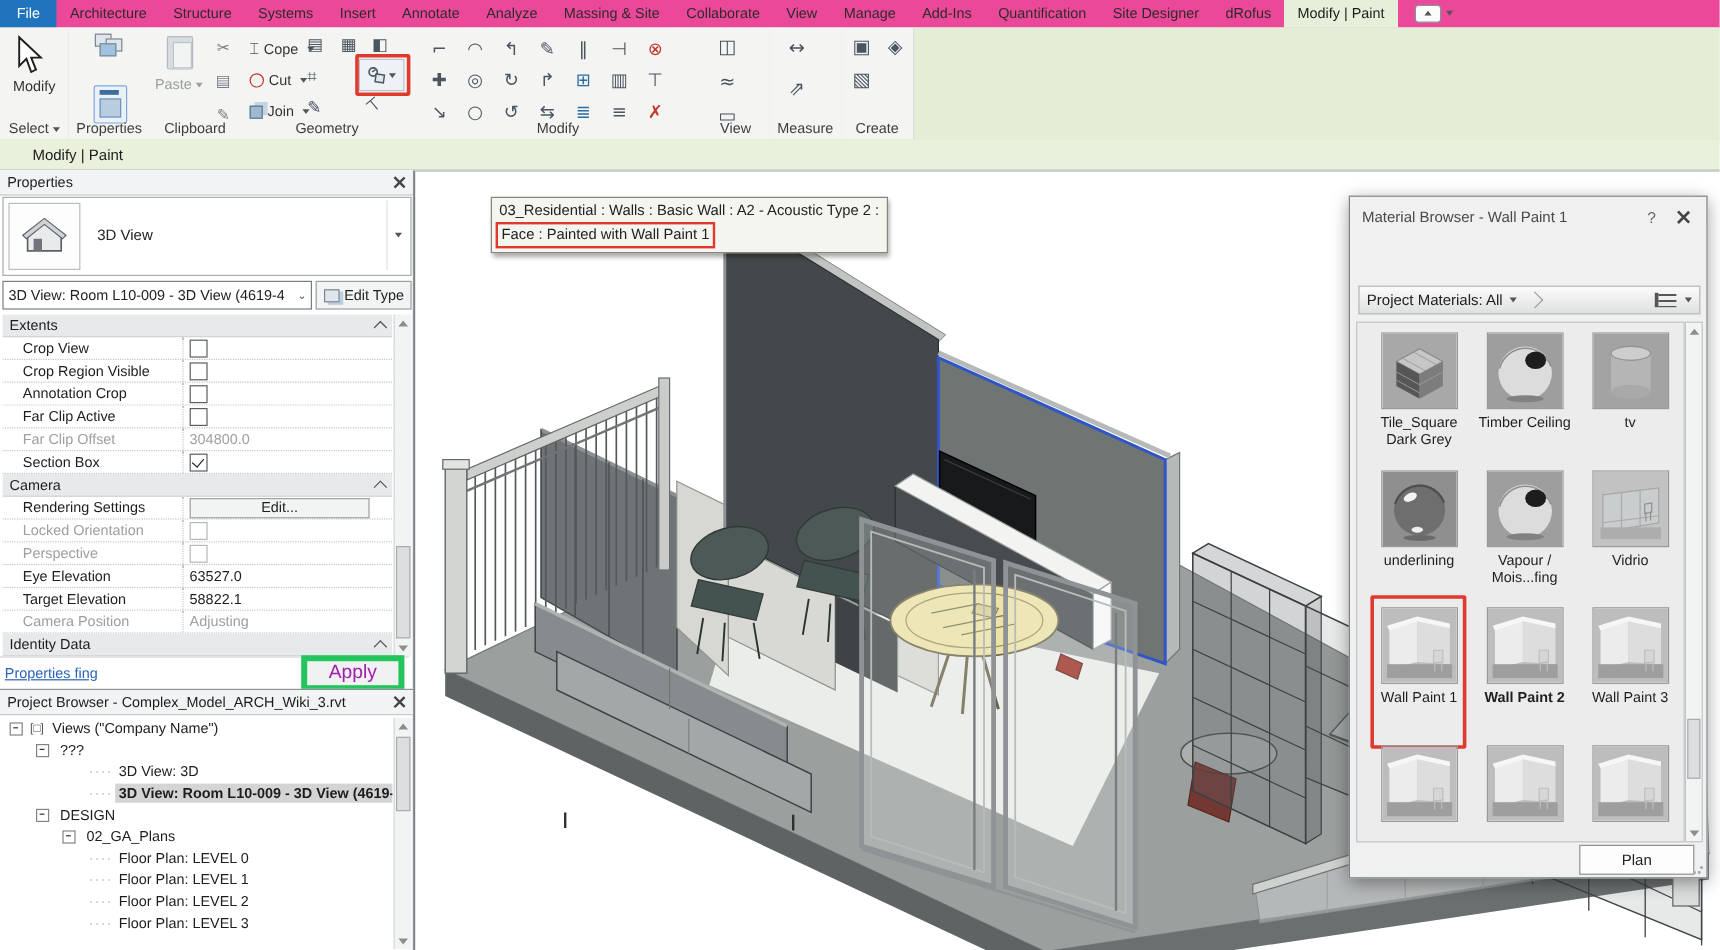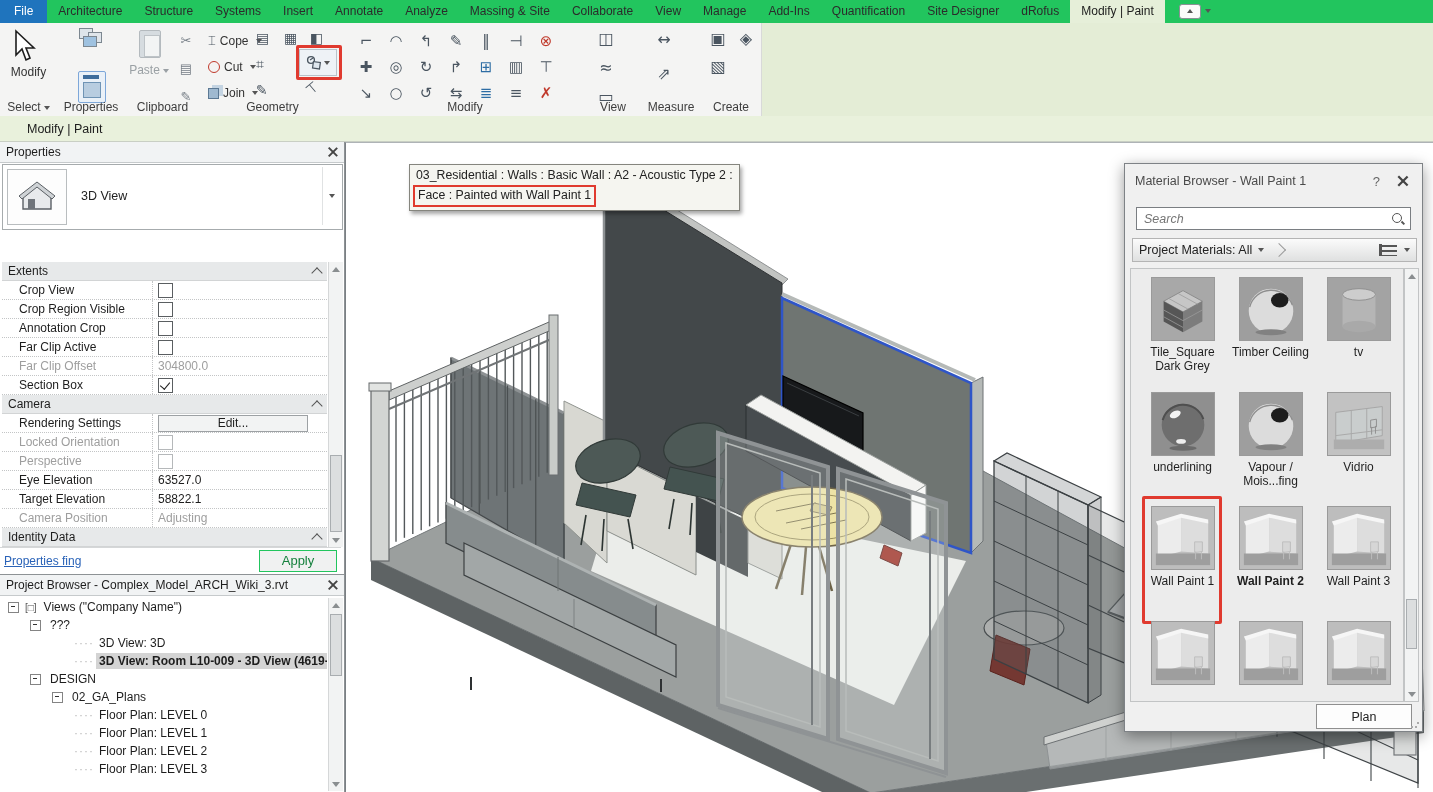--- a/index.html
+++ b/index.html
@@ -1,20 +1,20 @@
 <!DOCTYPE html>
 <html><head>
 <meta charset="utf-8">
 <style>
   html,body{margin:0;padding:0;width:1433px;height:792px;overflow:hidden;
     font-family:"Liberation Sans",sans-serif;background:#fff;
     -webkit-font-smoothing:antialiased;}
   .abs{position:absolute}
   
-  #tabbar{left:0;top:0;width:1433px;height:23px;background:#22c55e;border-bottom:1px solid #d7dadb;
+  #tabbar{left:0;top:0;width:1433px;height:23px;background:#ec4899;border-bottom:1px solid #d7dadb;
     display:flex;align-items:stretch;font-size:12px;color:#2b2b2b;}
   .tab{padding:4px 11px 3px;cursor:default;white-space:nowrap}
   .tab.file{background:#1f74bd;color:#fff;padding:4px 14px}
   .tab.active{background:#e6efd9;color:#1c1c1c}
   .ribbon-toggle{margin:3px 0 0 14px;width:34px;height:16px;display:flex;align-items:center;gap:4px}
   .rt-box{width:20px;height:13px;border:1px solid #8b9096;border-radius:3px;background:#fbfbfb;
     display:flex;align-items:center;justify-content:center}
   .tri-up{width:0;height:0;border-left:3px solid transparent;border-right:3px solid transparent;border-bottom:4px solid #555}
   .tri-down{width:0;height:0;border-left:3px solid transparent;border-right:3px solid transparent;border-top:4px solid #555}
   
@@ -72,21 +72,21 @@
   .cb{width:13px;height:13px;border:1px solid #5a5e61;background:#fff;position:relative}
   .prow.disabled .cb{border-color:#b5b8ba}
   .cb.checked:after{content:"";position:absolute;left:2.5px;top:1px;width:5px;height:8px;border-right:1.8px solid #222;
     border-bottom:1.8px solid #222;transform:rotate(40deg)}
   .vbtn{width:148px;height:15px;border:1px solid #9da1a4;background:#f2f3f3;display:flex;align-items:center;justify-content:center;font-size:12px}
   .vscroll{position:absolute;background:#f2f3f3;border-left:1px solid #d5d7d8}
   .sb-arrow{position:absolute;left:0;width:100%;height:14px;display:flex;align-items:center;justify-content:center}
   .sb-thumb{position:absolute;left:1px;right:1px;background:#dcdedf;border:1px solid #a9adb0}
   #props-bottom{left:0;top:405px;width:341px;height:26px;border-top:1px solid #d5d7d8;display:flex;align-items:center;justify-content:space-between;padding:0 4px;box-sizing:border-box}
   #props-help{font-size:12px;color:#2a63b8;text-decoration:underline}
-  #apply-btn{width:76px;height:20px;border:1px solid #22c55e;background:#f0f1f1;color:#15803d;font-size:13px;
+  #apply-btn{width:76px;height:20px;border:5px solid #22c55e;background:#f0f1f1;color:#a21caf;font-size:16px;
     display:flex;align-items:center;justify-content:center}
   
   #proj-browser{left:0;top:574px;width:345px;height:218px;background:#fff;border-right:1px solid #8d9295;border-top:1px solid #8d9295;box-sizing:border-box}
   #tree{left:2px;top:23px;width:325px;height:193px;overflow:hidden;font-size:12px;color:#1d1d1d}
   .trow{height:18px;display:flex;align-items:center;white-space:nowrap}
   .trow .lbl{padding:1px 3px}
   .trow.selected .lbl{background:#d4d4d4;font-weight:bold}
   .expander{width:9px;height:9px;border:1px solid #848484;background:#fff;position:relative;margin-right:6px;flex:none}
   .expander:after{content:"";position:absolute;left:1.5px;top:3.5px;width:4.5px;height:1.2px;background:#333}
   .dots{color:#b9b9b9;letter-spacing:1px;margin-right:2px}
@@ -305,20 +305,30 @@
         <polygon points="6,16 20,5 34,16 34,30 6,30" fill="#e8eaec" stroke="#5b6065" stroke-width="1.4"></polygon>
         <polygon points="2,17 20,3 38,17 35,20 20,8 5,20" fill="#cfd3d6" stroke="#5b6065" stroke-width="1"></polygon>
         <rect x="11" y="20" width="7" height="10" fill="#6f747a"></rect>
       </svg>
     </div>
     <span id="type-name" class="abs">3D View</span>
     <div id="type-dd" class="abs">
         <span class="tri-down"></span>
       </div>
   </div>
+  <div id="combo-row" class="abs">
+    <div id="inst-combo">
+      <span style="overflow:hidden;white-space:nowrap">3D View: Room L10-009 - 3D View (4619-4</span>
+      <span style="color:#555;font-size:9px">⌄</span>
+    </div>
+    <div id="edit-type-btn">
+      <span class="et-ico"></span>
+      <span>Edit Type</span>
+    </div>
+  </div>
   <div id="prop-grid" class="abs">
       <div class="pgroup">
         <span>Extents</span>
         <span class="chev-up"></span>
       </div>
       <div class="prow">
         <div class="plabel">Crop View</div>
         <div class="pval">
           <span class="cb"></span>
         </div>
@@ -663,24 +673,20 @@
   </div>
 
   
   <div id="mat-dialog" class="abs">
     <div id="mat-title">
       <span>Material Browser - Wall Paint 1</span>
       <span style="display:flex;gap:18px;align-items:center;padding-right:4px">
         <span style="color:#666;font-size:13px">?</span>
         <span class="x-ico" style="transform:scale(1.1)"></span>
       </span>
-    </div>
-    <div id="mat-search" class="abs">
-      <input type="text" placeholder="Search" style="">
-      <span class="mag"></span>
     </div>
     <div id="mat-toolbar" class="abs">
       <span>Project Materials: All</span>
       <span class="caret" style="margin-left:6px"></span>
       <span class="bc-chev"></span>
       <span class="list-ico">
         <span class="list-glyph"></span>
         <span class="caret"></span>
       </span>
     </div>

